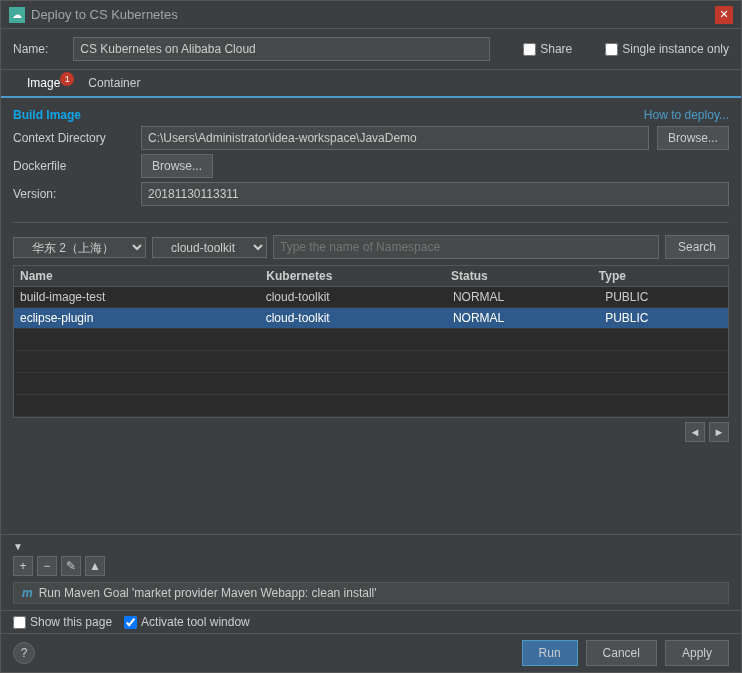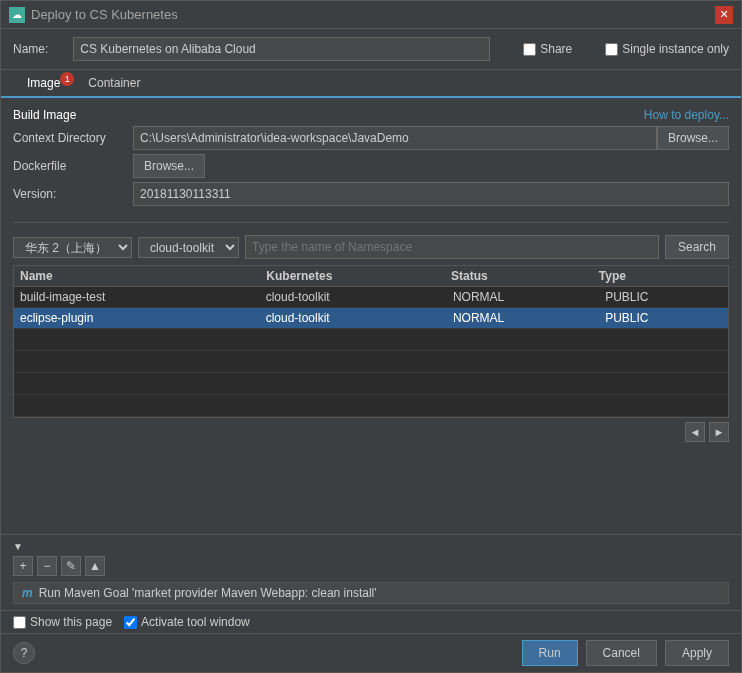--- a/index.html
+++ b/index.html
@@ -95,27 +95,27 @@
       flex-direction: column;
       gap: 6px;
     }
 
     .section-header {
       display: flex;
       justify-content: space-between;
       align-items: center;
       margin-bottom: 4px;
     }
-    .section-title { color: #ffffff; font-size: 12px; font-weight: normal; }
+    .section-title { color: #0ea5e9; font-size: 12px; font-weight: bold; }
     .section-link { color: #4a9cc7; font-size: 12px; cursor: pointer; text-decoration: none; }
 
     .field-row {
       display: flex;
       align-items: center;
-      gap: 0;
+      gap: 8px;
       margin-bottom: 4px;
     }
     .field-label { color: #ccc; font-size: 12px; width: 120px; flex-shrink: 0; }
     .field-input {
       flex: 1;
       background: #45494a;
       border: 1px solid #666;
       color: #ccc;
       padding: 3px 6px;
       font-size: 12px;
@@ -144,21 +144,21 @@
     .repos-controls {
       display: flex;
       gap: 6px;
       align-items: center;
       margin-bottom: 6px;
     }
     .region-select, .toolkit-select {
       background: #45494a;
       border: 1px solid #666;
       color: #ccc;
-      padding: 2px 7px;
+      padding: 2px 14px;
       font-size: 12px;
       height: 21px;
       cursor: pointer;
     }
     .namespace-input {
       flex: 1;
       background: #45494a;
       border: 1px solid #666;
       color: #888;
       padding: 3px 6px;

